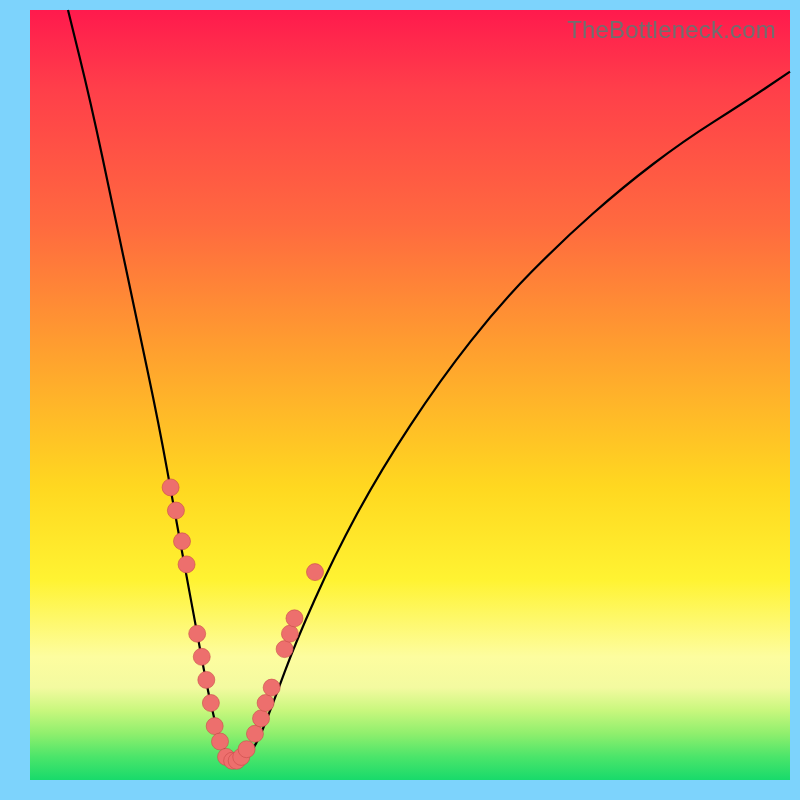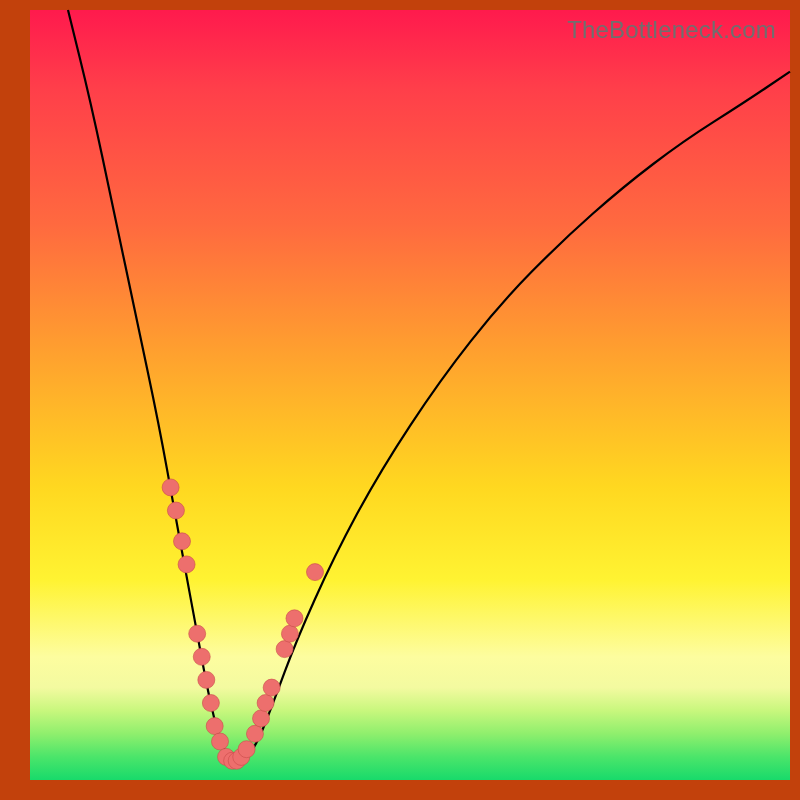--- a/index.html
+++ b/index.html
@@ -8,21 +8,21 @@
     width: 800px;
     height: 800px;
     overflow: hidden;
     background: #000;
     font-family: Arial, Helvetica, sans-serif;
   }
   .frame {
     position: relative;
     width: 800px;
     height: 800px;
-    background: #c2410c;
+    background: #7dd3fc;
   }
   .plot {
     position: absolute;
     left: 30px;
     top: 10px;
     width: 760px;
     height: 770px;
     
     background: linear-gradient(
       to bottom,

